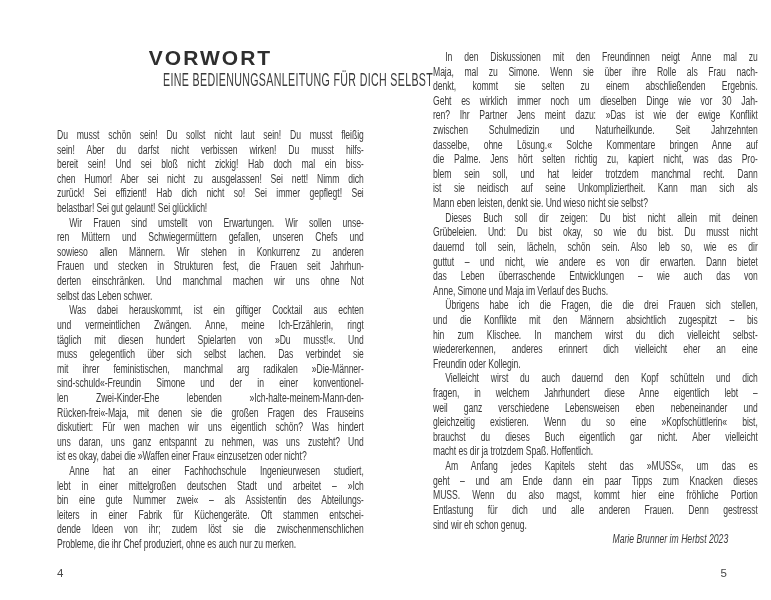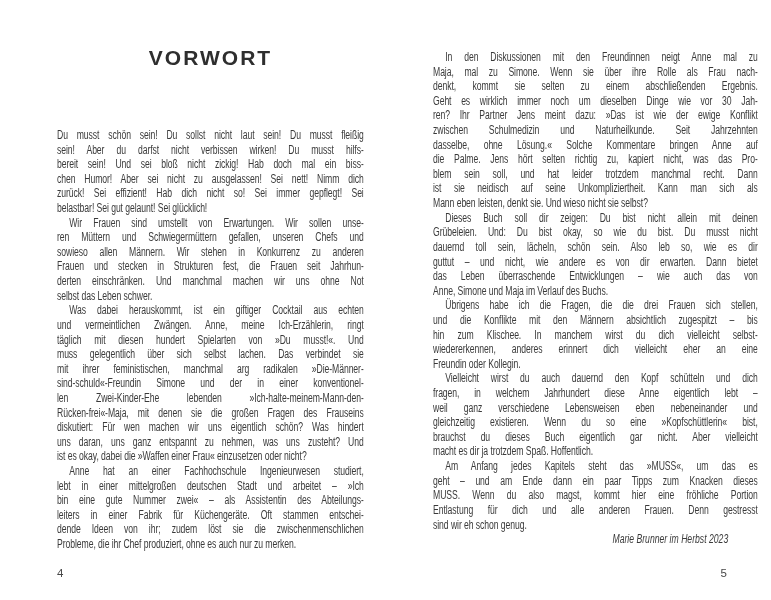--- a/index.html
+++ b/index.html
@@ -37,20 +37,23 @@
   .page-left  .pagenum { left:0; }
   .page-right .pagenum { right:31px; }
 </style>
 </head>
 <body>
 
 <div class="spread">
 
   <div class="page page-left">
     <div class="title">VORWORT</div>
+    <div class="subtitle-wrap">
+      <span class="subtitle">EINE BEDIENUNGSANLEITUNG FÜR DICH SELBST</span>
+    </div>
     <div class="body">
         <div class="para">
           <div class="line">Du musst schön sein! Du sollst nicht laut sein! Du musst fleißig</div>
           <div class="line">sein! Aber du darfst nicht verbissen wirken! Du musst hilfs-</div>
           <div class="line">bereit sein! Und sei bloß nicht zickig! Hab doch mal ein biss-</div>
           <div class="line">chen Humor! Aber sei nicht zu ausgelassen! Sei nett! Nimm dich</div>
           <div class="line">zurück! Sei effizient! Hab dich nicht so! Sei immer gepflegt! Sei</div>
           <div class="line last">belastbar! Sei gut gelaunt! Sei glücklich!</div>
         </div>
         <div class="para indent">

